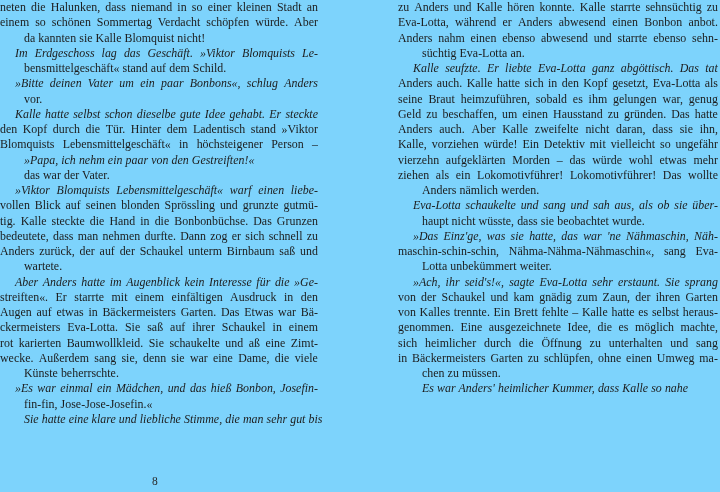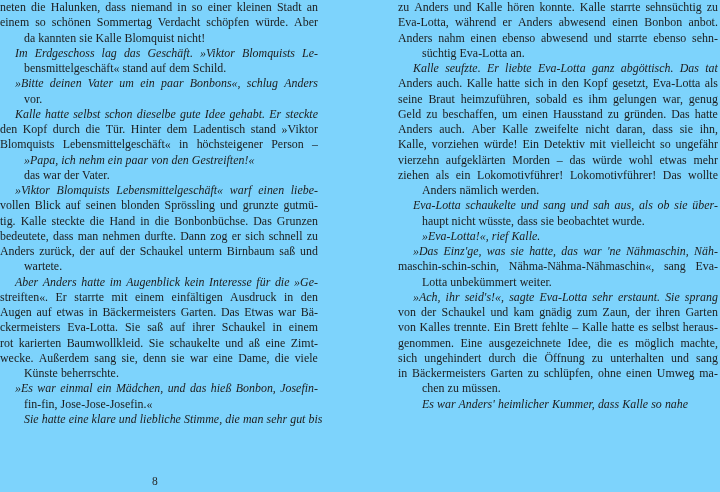--- a/index.html
+++ b/index.html
@@ -119,29 +119,28 @@
         <div class="ln just"><span>Anders</span><span>auch.</span><span>Kalle</span><span>hatte</span><span>sich</span><span>in</span><span>den</span><span>Kopf</span><span>gesetzt,</span><span>Eva-Lotta</span><span>als</span></div>
         <div class="ln just"><span>seine</span><span>Braut</span><span>heimzuführen,</span><span>sobald</span><span>es</span><span>ihm</span><span>gelungen</span><span>war,</span><span>genug</span></div>
         <div class="ln just"><span>Geld</span><span>zu</span><span>beschaffen,</span><span>um</span><span>einen</span><span>Hausstand</span><span>zu</span><span>gründen.</span><span>Das</span><span>hatte</span></div>
         <div class="ln just"><span>Anders</span><span>auch.</span><span>Aber</span><span>Kalle</span><span>zweifelte</span><span>nicht</span><span>daran,</span><span>dass</span><span>sie</span><span>ihn,</span></div>
         <div class="ln just"><span>Kalle,</span><span>vorziehen</span><span>würde!</span><span>Ein</span><span>Detektiv</span><span>mit</span><span>vielleicht</span><span>so</span><span>ungefähr</span></div>
         <div class="ln just"><span>vierzehn</span><span>aufgeklärten</span><span>Morden</span><span>–</span><span>das</span><span>würde</span><span>wohl</span><span>etwas</span><span>mehr</span></div>
         <div class="ln just"><span>ziehen</span><span>als</span><span>ein</span><span>Lokomotivführer!</span><span>Lokomotivführer!</span><span>Das</span><span>wollte</span></div>
         <div class="ln flow">Anders nämlich werden.</div>
         <div class="ln just indent"><span>Eva-Lotta</span><span>schaukelte</span><span>und</span><span>sang</span><span>und</span><span>sah</span><span>aus,</span><span>als</span><span>ob</span><span>sie</span><span>über-</span></div>
         <div class="ln flow">haupt nicht wüsste, dass sie beobachtet wurde.</div>
-        <div class="ln flow indent">»Eva-Lotta!«, rief Kalle.</div>
         <div class="ln just indent"><span>»Das</span><span>Einz'ge,</span><span>was</span><span>sie</span><span>hatte,</span><span>das</span><span>war</span><span>'ne</span><span>Nähmaschin,</span><span>Näh-</span></div>
         <div class="ln just"><span>maschin-schin-schin,</span><span>Nähma-Nähma-Nähmaschin«,</span><span>sang</span><span>Eva-</span></div>
         <div class="ln flow">Lotta unbekümmert weiter.</div>
         <div class="ln just indent"><span>»Ach,</span><span>ihr</span><span>seid's!«,</span><span>sagte</span><span>Eva-Lotta</span><span>sehr</span><span>erstaunt.</span><span>Sie</span><span>sprang</span></div>
         <div class="ln just"><span>von</span><span>der</span><span>Schaukel</span><span>und</span><span>kam</span><span>gnädig</span><span>zum</span><span>Zaun,</span><span>der</span><span>ihren</span><span>Garten</span></div>
         <div class="ln just"><span>von</span><span>Kalles</span><span>trennte.</span><span>Ein</span><span>Brett</span><span>fehlte</span><span>–</span><span>Kalle</span><span>hatte</span><span>es</span><span>selbst</span><span>heraus-</span></div>
         <div class="ln just"><span>genommen.</span><span>Eine</span><span>ausgezeichnete</span><span>Idee,</span><span>die</span><span>es</span><span>möglich</span><span>machte,</span></div>
-        <div class="ln just"><span>sich</span><span>ungehindert</span><span>durch</span><span>die</span><span>Öffnung</span><span>zu</span><span>unterhalten</span><span>und</span><span>sang</span></div>
+        <div class="ln just"><span>sich</span><span>heimlicher</span><span>durch</span><span>die</span><span>Öffnung</span><span>zu</span><span>unterhalten</span><span>und</span><span>sang</span></div>
         <div class="ln just"><span>in</span><span>Bäckermeisters</span><span>Garten</span><span>zu</span><span>schlüpfen,</span><span>ohne</span><span>einen</span><span>Umweg</span><span>ma-</span></div>
         <div class="ln flow">chen zu müssen.</div>
         <div class="ln flow indent">Es war Anders' heimlicher Kummer, dass Kalle so nahe</div>
       </div>
 
   </div>
 
 </div>
 
 </body></html>

